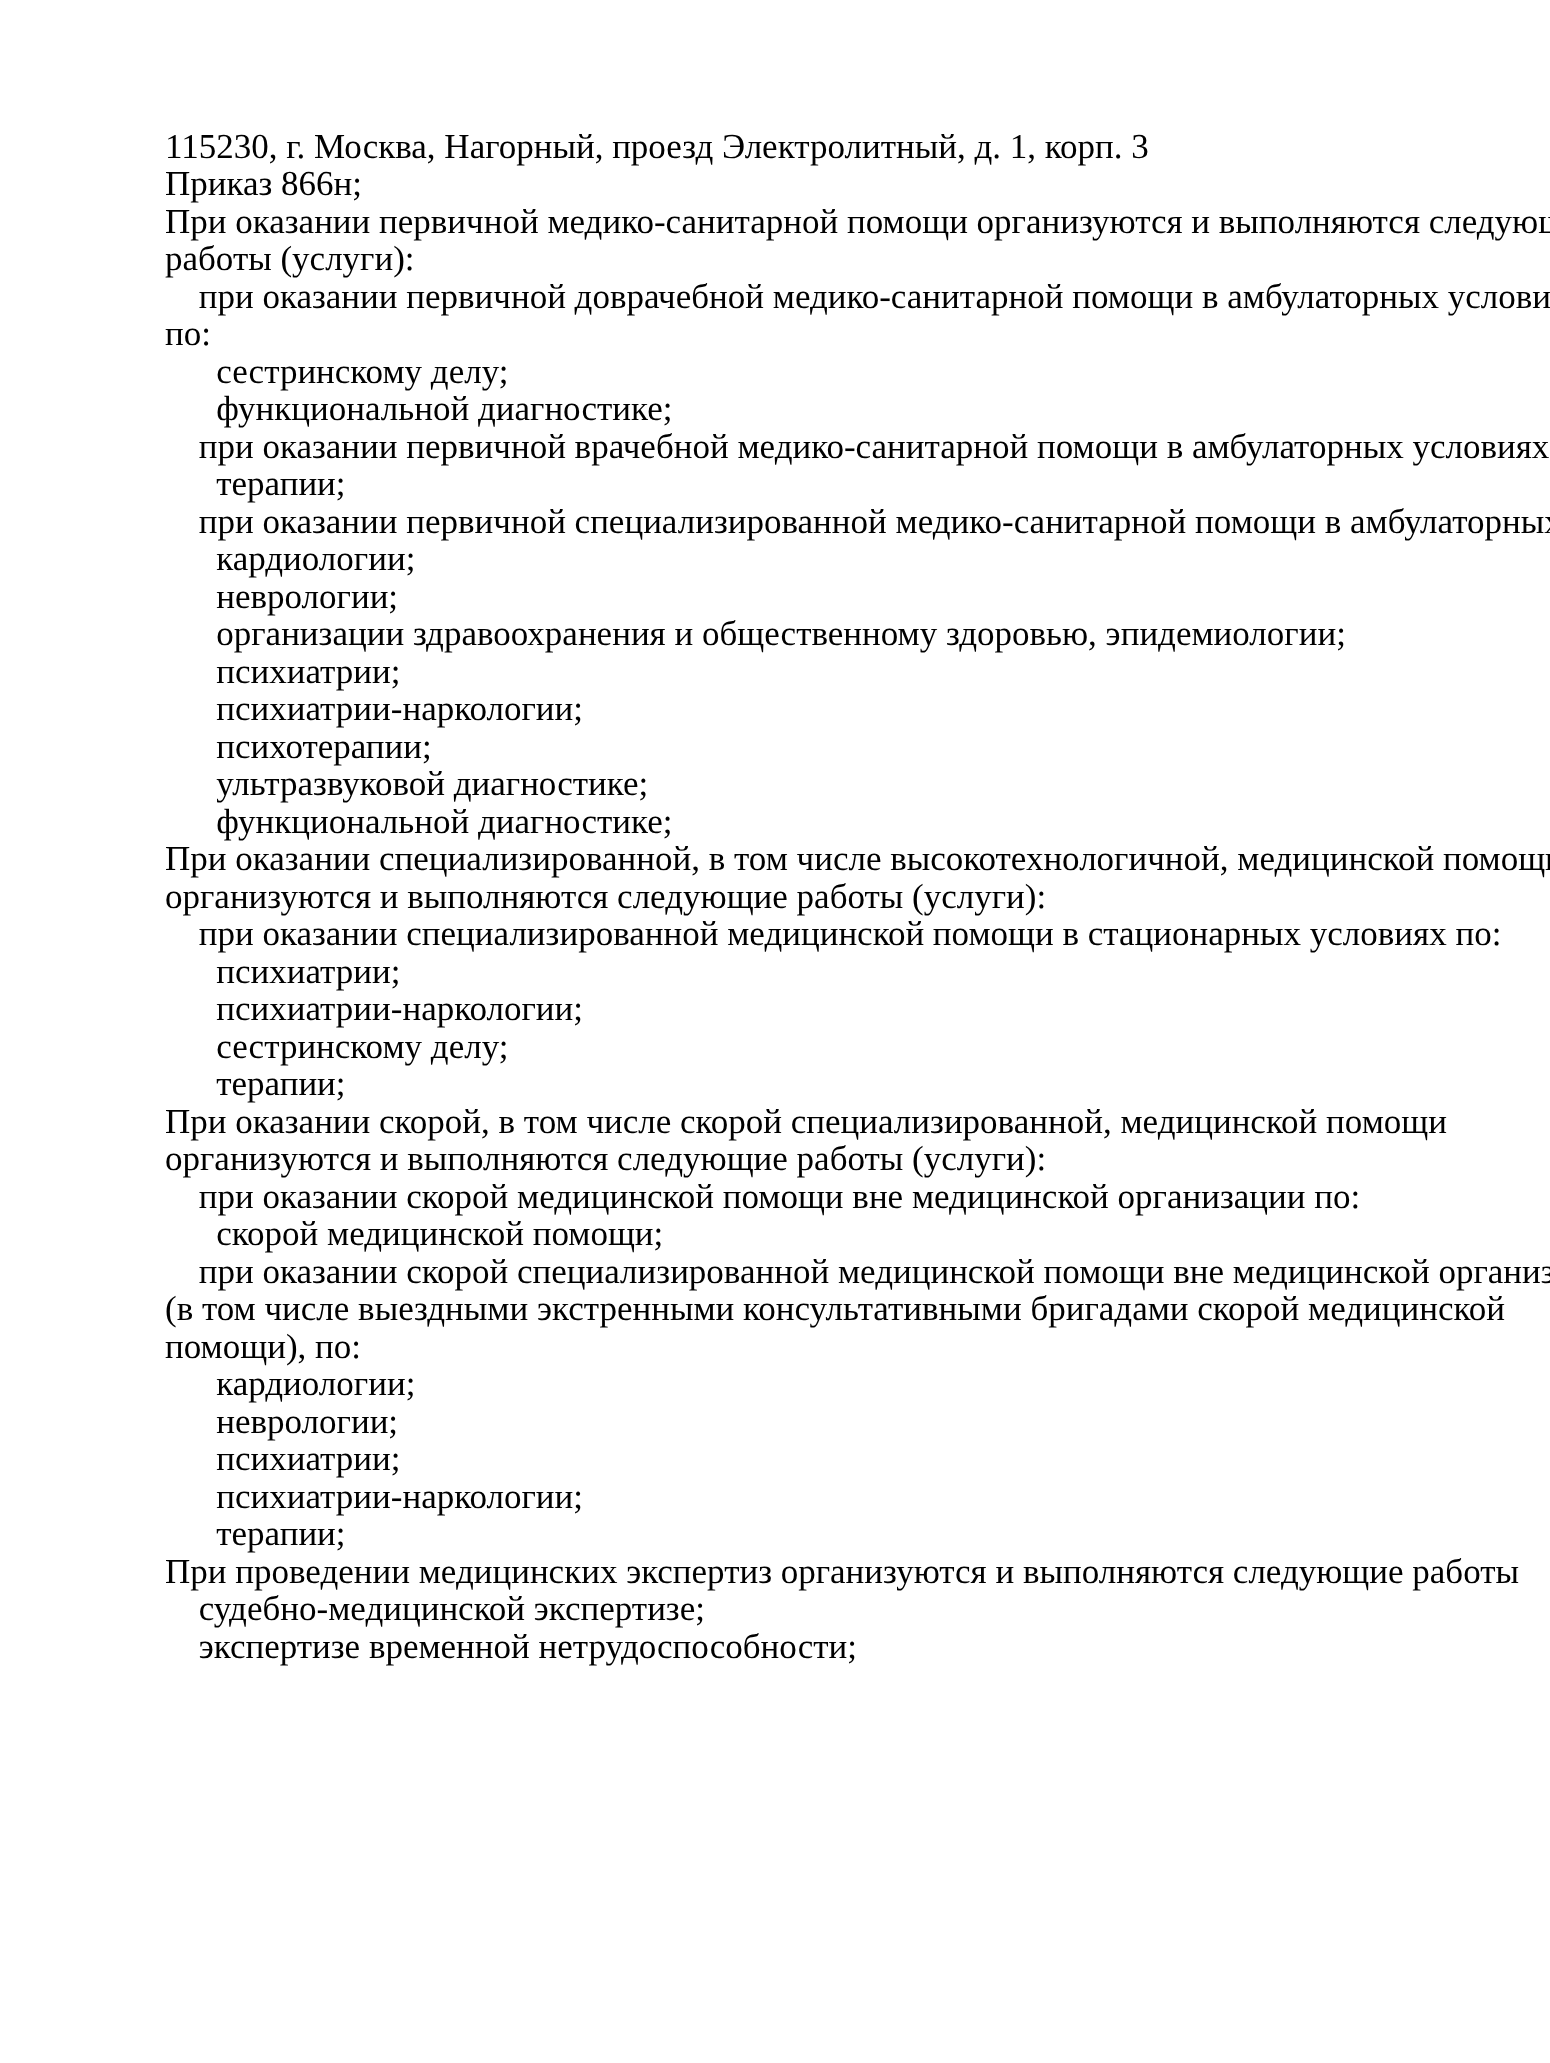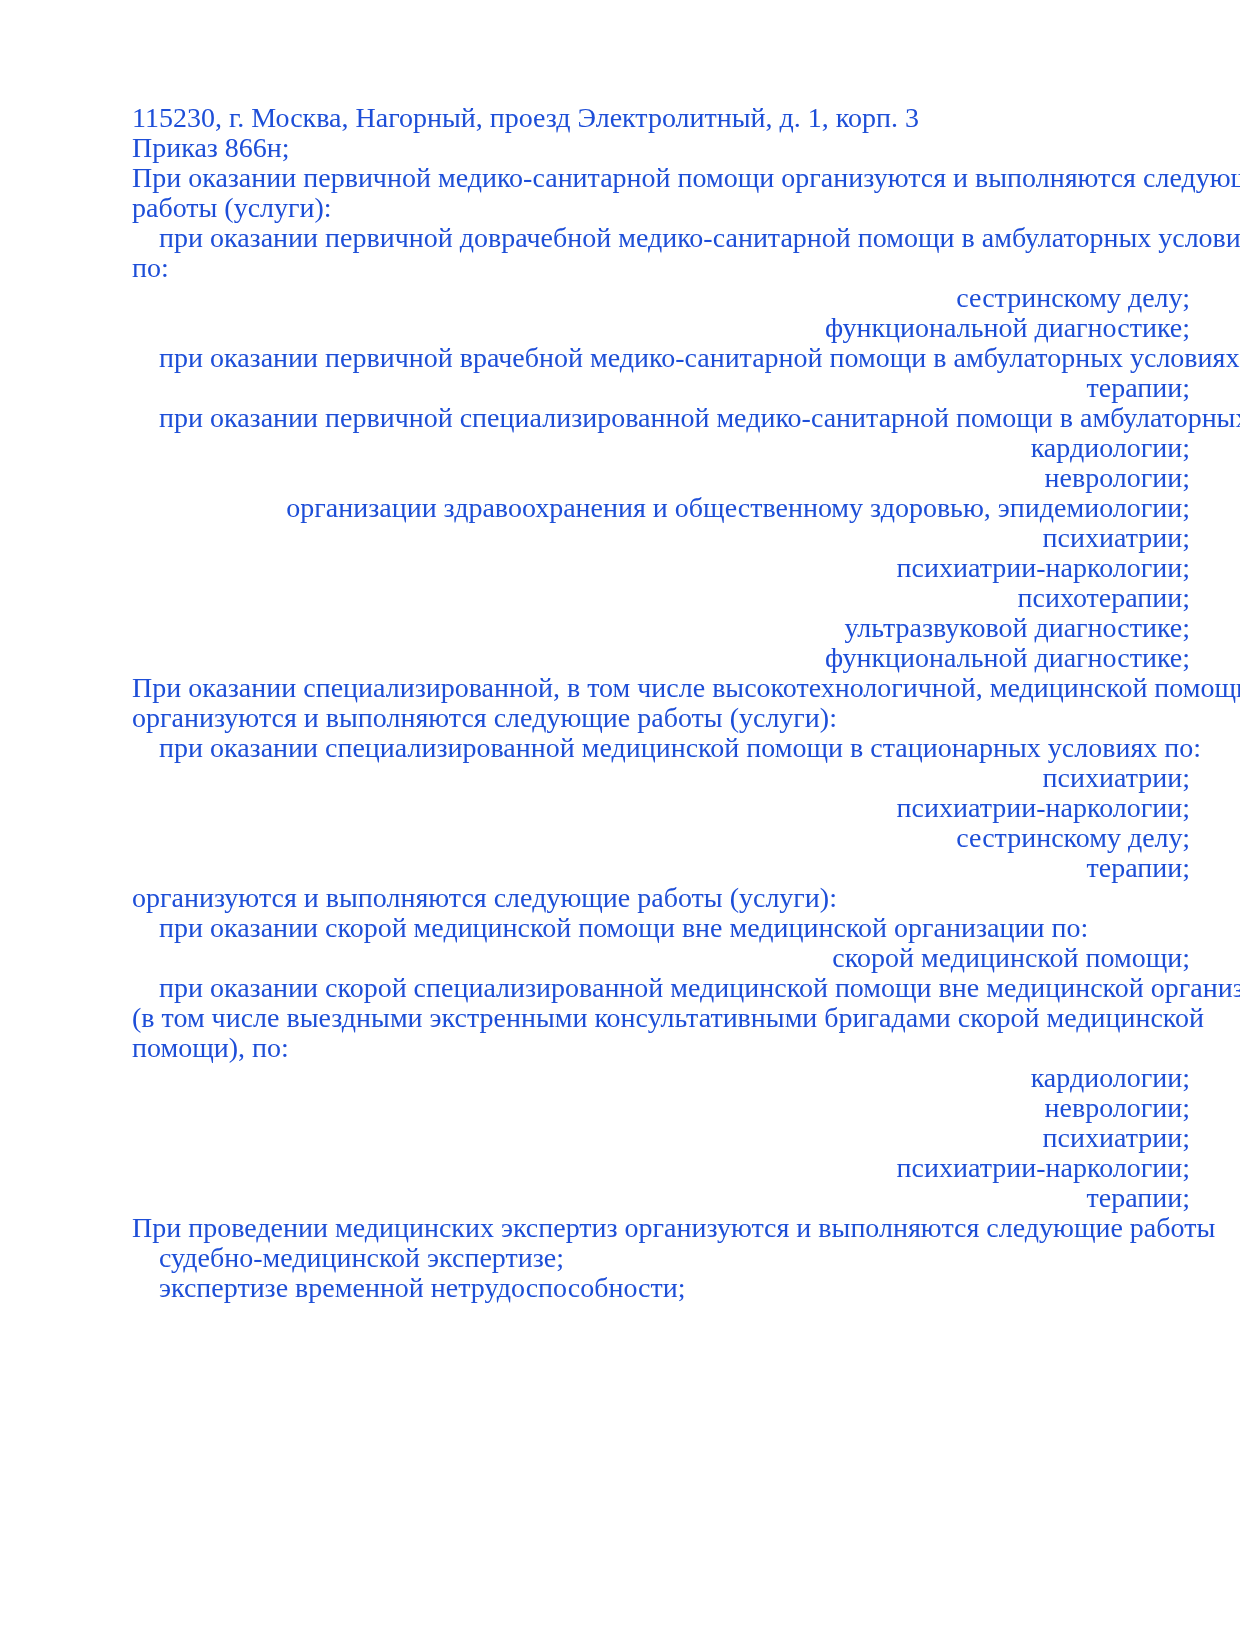--- a/index.html
+++ b/index.html
@@ -5,38 +5,38 @@
   html, body {
     margin: 0;
     padding: 0;
     background: #ffffff;
   }
   .page {
     position: relative;
     width: 1240px;
     height: 1650px;
     background: #ffffff;
-    color: #1d4ed8;
+    color: #000000;
     overflow: hidden;
     box-sizing: border-box;
     font-family: "Liberation Serif", "DejaVu Serif", serif;
     font-size: 28px;
     line-height: 30px;
     padding: 103px 50px 0 132px;
   }
   .text-block {
     width: 1058px;
   }
   .line {
     white-space: pre;
     height: 30px;
   }
   .indent-0 { padding-left: 0; }
   .indent-1 { padding-left: 27px; }
-  .indent-2 { padding-left: 41px; text-align: right; }
+  .indent-2 { padding-left: 41px; }
 </style>
 </head>
 <body>
 
 <div class="page">
   <div class="text-block">
       <div class="line indent-0">115230, г. Москва, Нагорный, проезд Электролитный, д. 1, корп. 3</div>
       <div class="line indent-0">Приказ 866н;</div>
       <div class="line indent-0">При оказании первичной медико-санитарной помощи организуются и выполняются следующие</div>
       <div class="line indent-0">работы (услуги):</div>
@@ -55,20 +55,21 @@
       <div class="line indent-2">психотерапии;</div>
       <div class="line indent-2">ультразвуковой диагностике;</div>
       <div class="line indent-2">функциональной диагностике;</div>
       <div class="line indent-0">При оказании специализированной, в том числе высокотехнологичной, медицинской помощи</div>
       <div class="line indent-0">организуются и выполняются следующие работы (услуги):</div>
       <div class="line indent-1">при оказании специализированной медицинской помощи в стационарных условиях по:</div>
       <div class="line indent-2">психиатрии;</div>
       <div class="line indent-2">психиатрии-наркологии;</div>
       <div class="line indent-2">сестринскому делу;</div>
       <div class="line indent-2">терапии;</div>
+      <div class="line indent-0">При оказании скорой, в том числе скорой специализированной, медицинской помощи</div>
       <div class="line indent-0">организуются и выполняются следующие работы (услуги):</div>
       <div class="line indent-1">при оказании скорой медицинской помощи вне медицинской организации по:</div>
       <div class="line indent-2">скорой медицинской помощи;</div>
       <div class="line indent-1">при оказании скорой специализированной медицинской помощи вне медицинской организации</div>
       <div class="line indent-0">(в том числе выездными экстренными консультативными бригадами скорой медицинской</div>
       <div class="line indent-0">помощи), по:</div>
       <div class="line indent-2">кардиологии;</div>
       <div class="line indent-2">неврологии;</div>
       <div class="line indent-2">психиатрии;</div>
       <div class="line indent-2">психиатрии-наркологии;</div>

